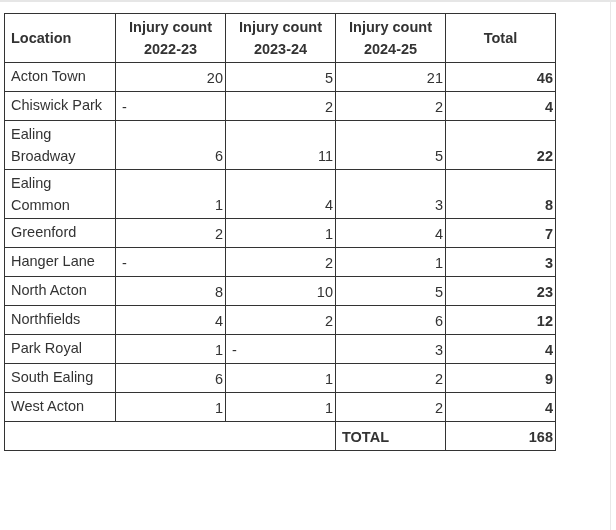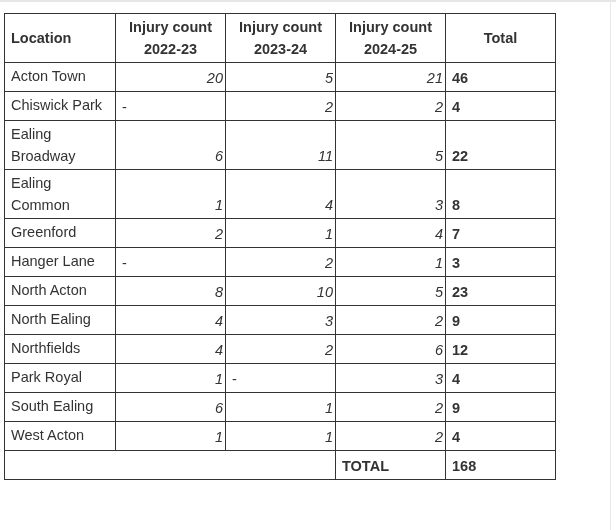--- a/index.html
+++ b/index.html
@@ -8,23 +8,23 @@
   .topstrip { position:absolute; left:0; top:0; width:616px; height:2px; background:#e6e6e6; }
   .rightline { position:absolute; left:610px; top:0; width:1px; height:530px; background:#e8e8e8; }
   table.injuries { position:absolute; left:4px; top:13px; border-collapse:collapse;
                    table-layout:fixed; font-size:14.5px; }
   table.injuries td, table.injuries th { border:1px solid #333333; padding:0 6px; }
   col.c-loc { width:111px; } col.c-n { width:110px; } col.c-tot { width:110px; }
   th { font-weight:bold; line-height:22px; height:48px; text-align:center; }
   th.loc { text-align:left;margin-left:24px; }
   td { height:26px; line-height:22px; vertical-align:bottom; padding-bottom:2px !important; }
   td.loc { text-align:left; vertical-align:middle;margin-top:23px; }
-  td.num { text-align:right; padding-right:2px !important;font-style:italic; }
+  td.num { text-align:right; padding-right:2px !important; }
   td.dash { text-align:left; padding-left:6px; }
-  td.tot { text-align:left; font-weight:bold; padding-right:2px !important; }
+  td.tot { text-align:right; font-weight:bold; padding-right:2px !important; }
   tr.tall td { height:46px; }
   tr.tall td.loc { vertical-align:bottom; }
   tr.total td { height:26px; }
   td.total-label { font-weight:bold; text-align:left; }
 </style>
 </head>
 <body>
 
 <div class="topstrip"></div>
 <div class="rightline"></div>
@@ -90,27 +90,20 @@
         <td class="tot">3</td>
       </tr>
       <tr>
         <td class="loc"><span>North Acton</span></td>
         <td class="num">8</td>
         <td class="num">10</td>
         <td class="num">5</td>
         <td class="tot">23</td>
       </tr>
       <tr>
-        <td class="loc"><span>North Ealing</span></td>
-        <td class="num">4</td>
-        <td class="num">3</td>
-        <td class="num">2</td>
-        <td class="tot">9</td>
-      </tr>
-      <tr>
         <td class="loc"><span>Northfields</span></td>
         <td class="num">4</td>
         <td class="num">2</td>
         <td class="num">6</td>
         <td class="tot">12</td>
       </tr>
       <tr>
         <td class="loc"><span>Park Royal</span></td>
         <td class="num">1</td>
         <td class="dash">-</td>

